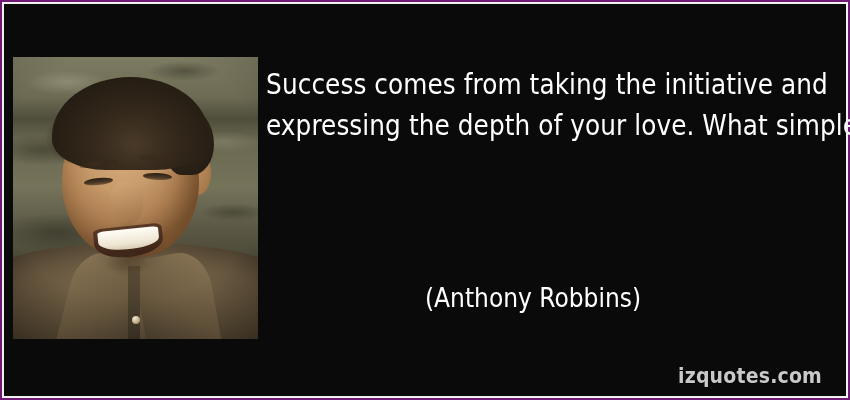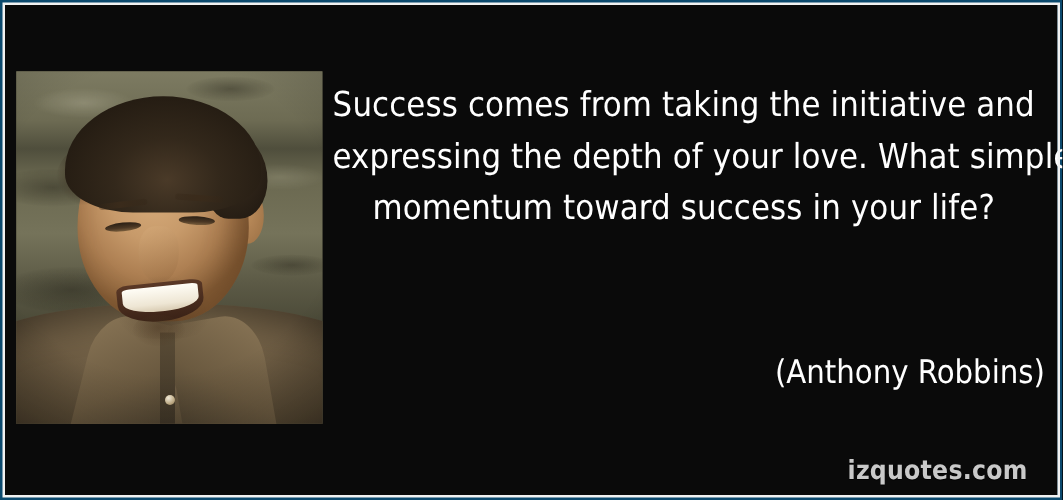--- a/index.html
+++ b/index.html
@@ -4,21 +4,21 @@
 <style>
   html, body {
     margin: 0;
     padding: 0;
     background: #000;
   }
   #canvas {
     position: relative;
     width: 850px;
     height: 400px;
-    background: #0c4a6e;
+    background: #701a75;
     overflow: hidden;
     font-family: "DejaVu Sans Condensed", "Liberation Sans Narrow", "Liberation Sans", sans-serif;
     box-sizing: border-box;
   }
   
   #frame {
     position: absolute;
     left: 2px;  top: 2px;
     right: 2px; bottom: 2px;
     border: 2px solid #f2f2f2;
@@ -216,24 +216,24 @@
   .quote-line {
     color: #ffffff;
     font-size: 27.5px;
     line-height: 41px;
     letter-spacing: .1px;
     white-space: nowrap;
     font-stretch: condensed;
   }
   #attribution {
     position: absolute;
-    left: 274px;
+    left: 252px;
     top: 281px;
     width: 562px;
-    text-align: right;
+    text-align: center;
     color: #ffffff;
     font-size: 26px;
     line-height: 34px;
     z-index: 20;
     font-stretch: condensed;
   }
 
   
   #watermark {
     position: absolute;
@@ -283,21 +283,20 @@
     <div class="ph-layer ph-mouth"></div>
     <div class="ph-layer ph-teeth"></div>
     <div class="ph-layer ph-chin"></div>
 
     <div class="ph-layer ph-vign"></div>
   </div>
 
   <div id="quote-block">
     <div class="quote-line">Success comes from taking the initiative and</div>
     <div class="quote-line">expressing the depth of your love. What simple</div>
-    <div class="quote-line">momentum toward success in your life?</div>
   </div>
 
   <div id="attribution">(Anthony Robbins)</div>
 
   <div id="watermark">izquotes.com</div>
 
   <div id="frame"></div>
 </div>
 
 </body></html>

